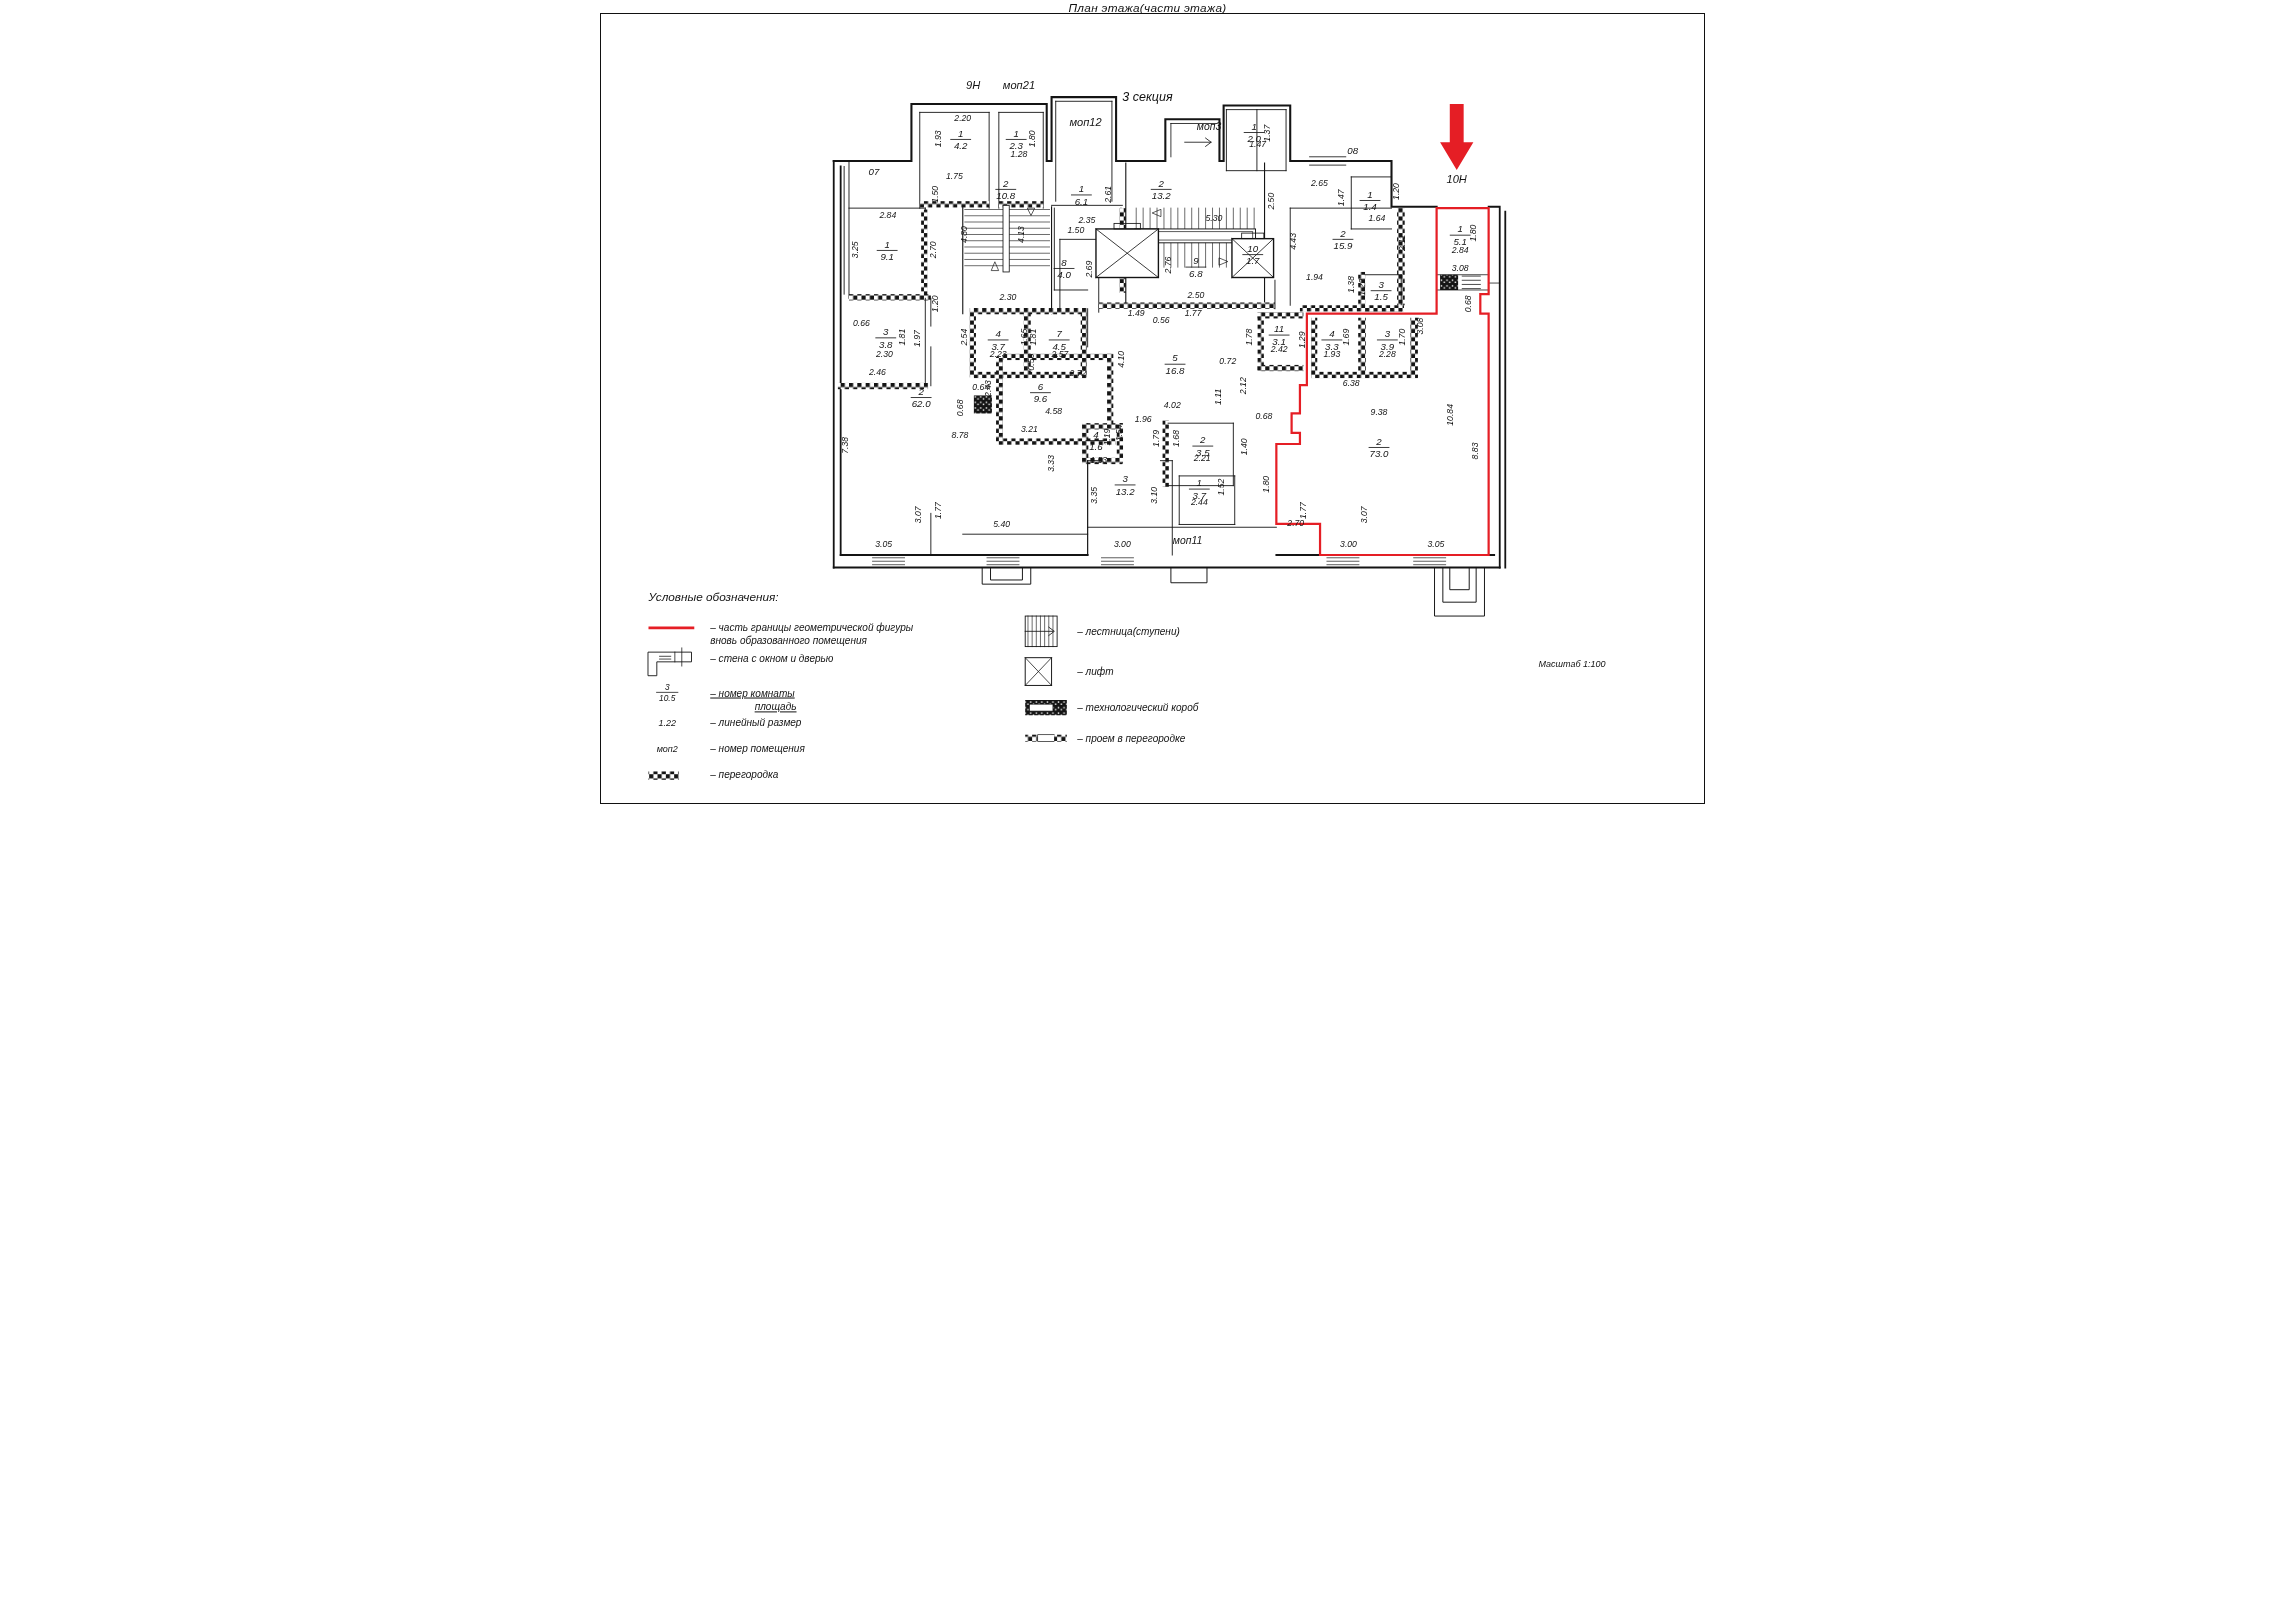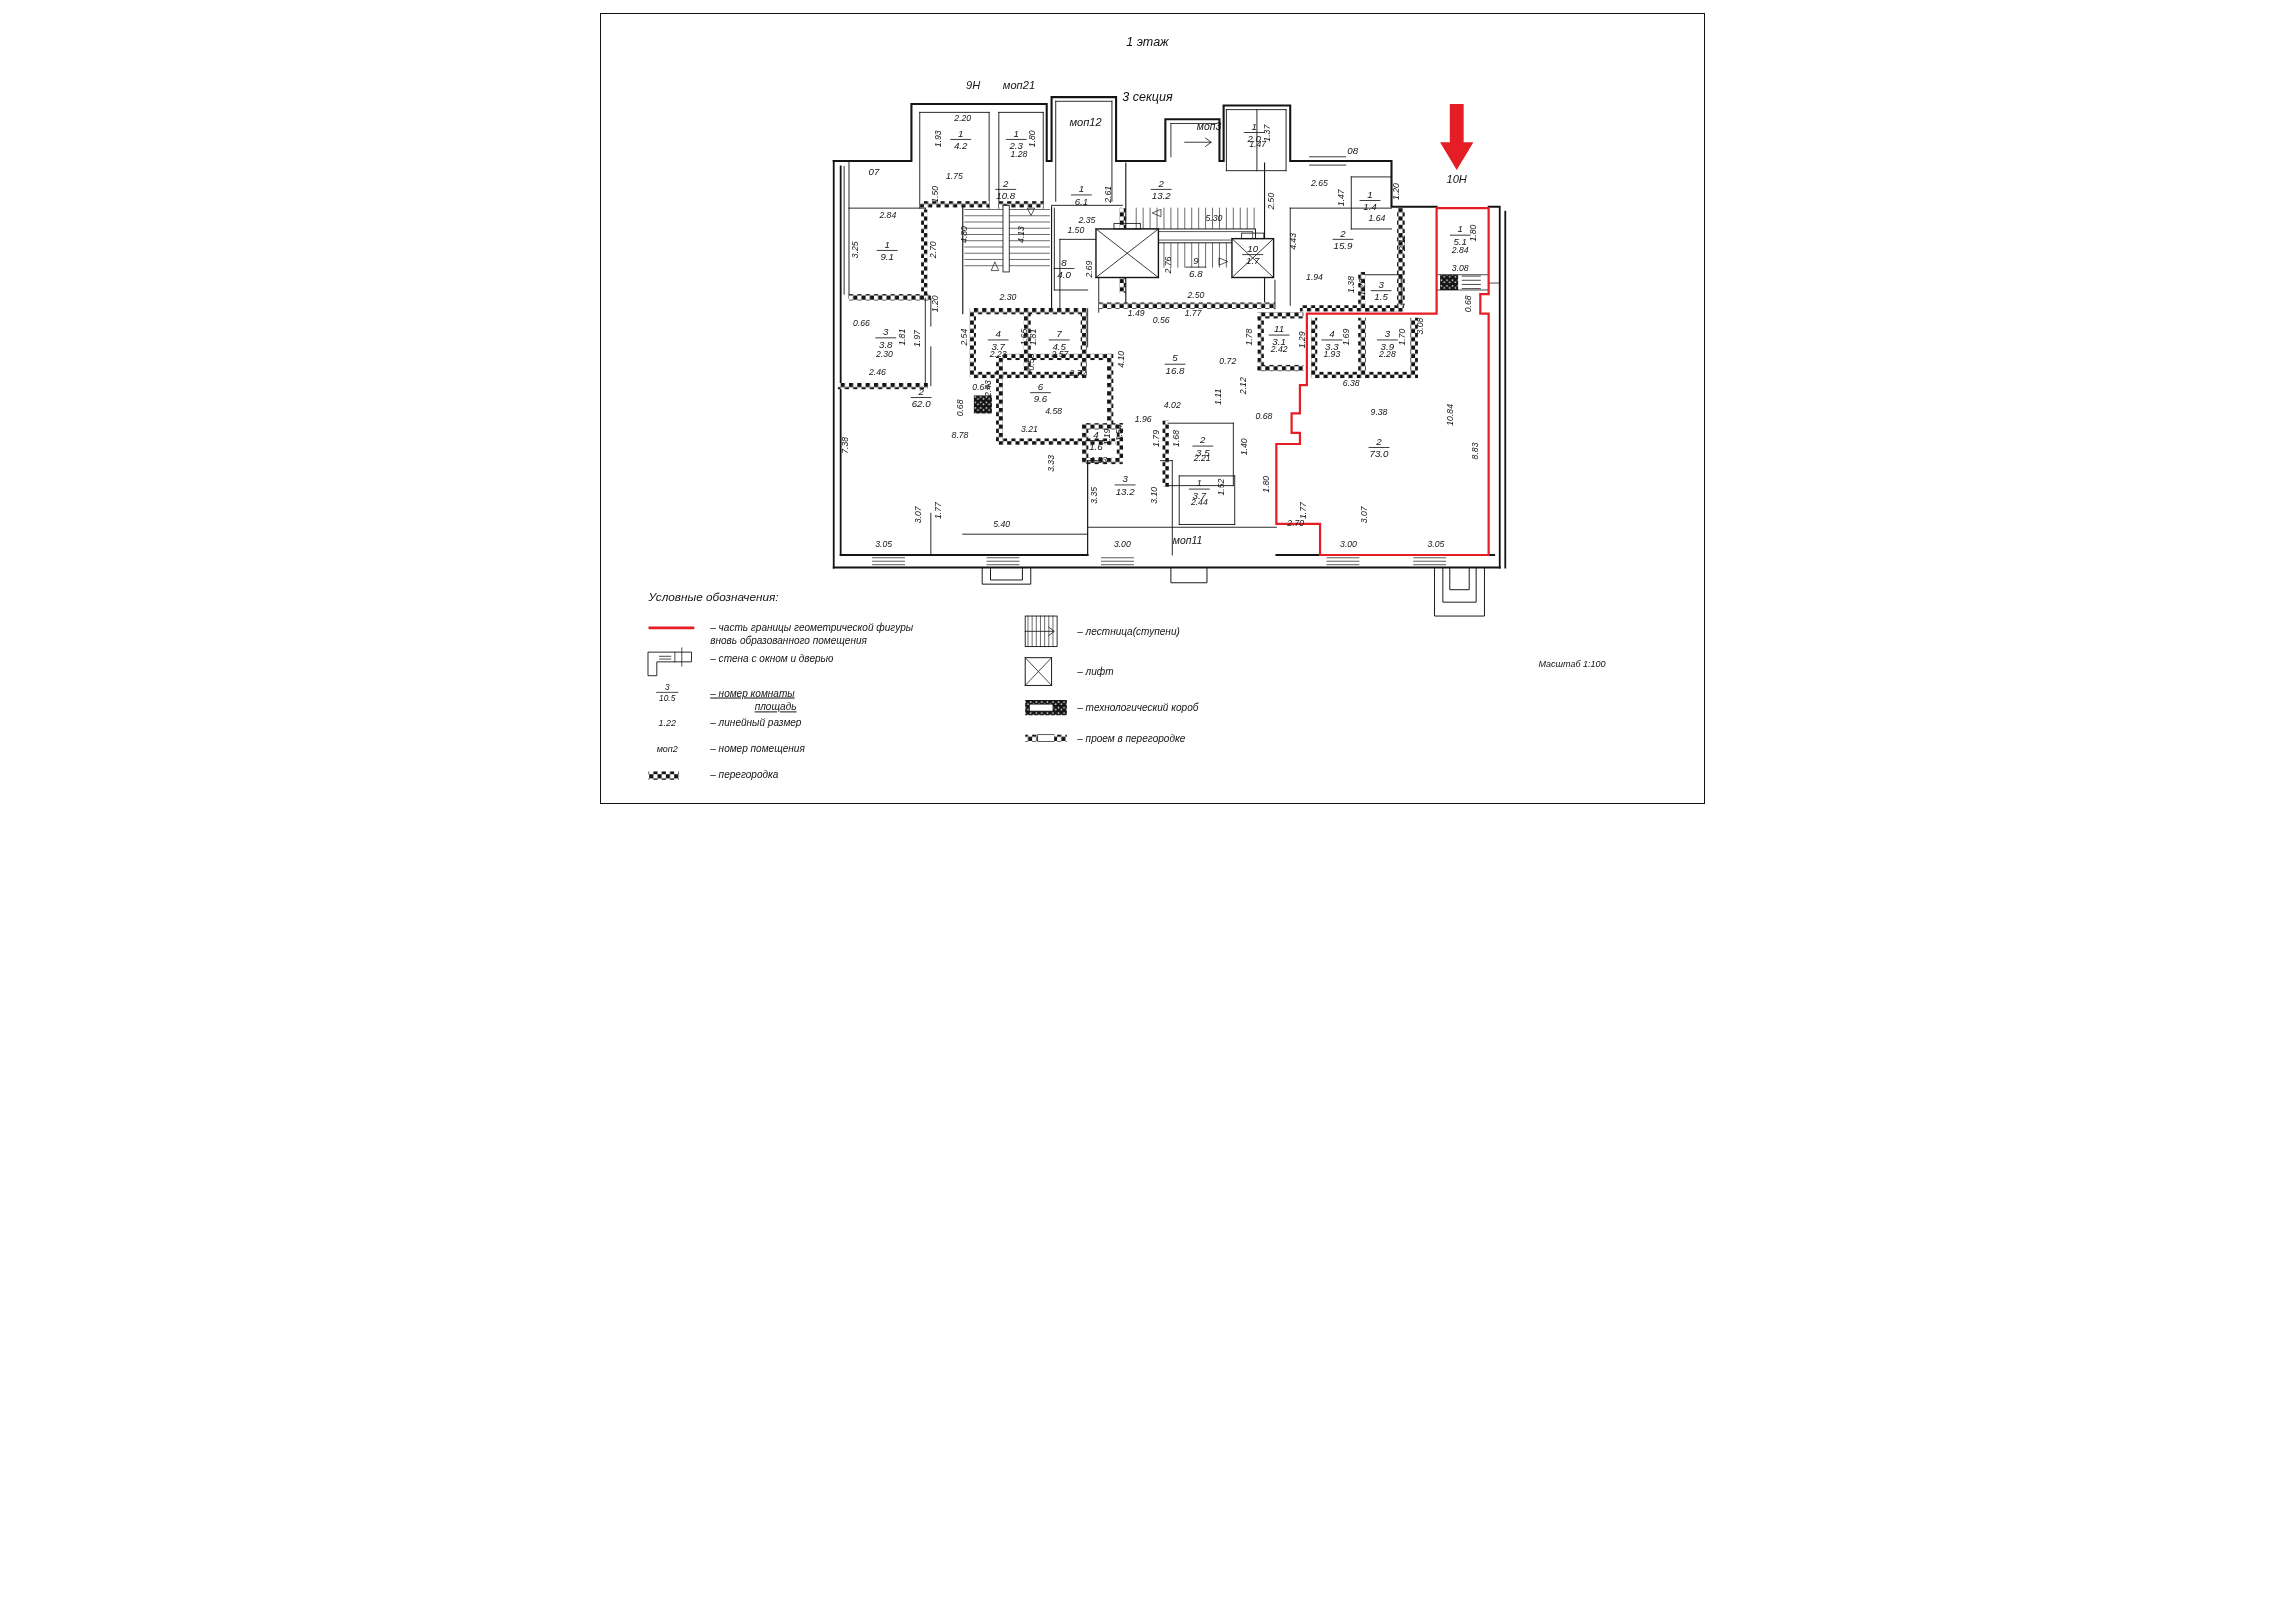--- a/index.html
+++ b/index.html
@@ -13,22 +13,22 @@
     font-size:12.5px;color:#111;}
   #floor{top:35px;} #section{top:54px;margin-top:36px;}
   svg{position:absolute;left:0;top:0;}
   .scale-note{position:absolute;left:965px;top:659px;font-style:italic;
     font-size:9px;color:#111;text-align:right;}
 </style>
 </head>
 <body>
 
 <div class="sheet">
+  <div class="sheet-title">План этажа(части этажа)</div>
   <div class="frame"></div>
-  <div class="floor-lbl" id="floor">1 этаж</div>
   <div class="floor-lbl" id="section">3 секция</div>
   <svg id="plan" width="1148" height="811" viewBox="0 0 1654 1169">
       <defs>
         <pattern id="chk" width="12" height="12" patternUnits="userSpaceOnUse">
           <rect x="0" y="0" width="12" height="12" fill="#fff"></rect>
           <rect x="0" y="0" width="6" height="6" fill="#141414"></rect>
           <rect x="6" y="6" width="6" height="6" fill="#141414"></rect>
         </pattern>
         <pattern id="duct" width="8" height="8" patternUnits="userSpaceOnUse">
           <rect x="0" y="0" width="8" height="8" fill="#141414"></rect>

